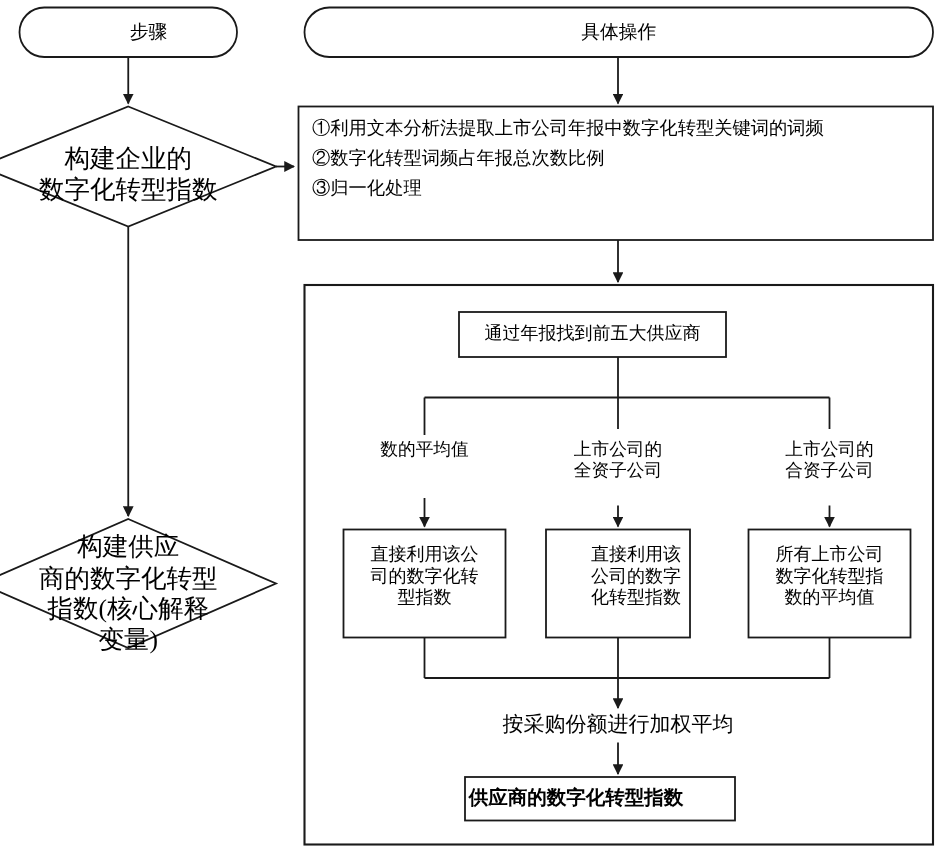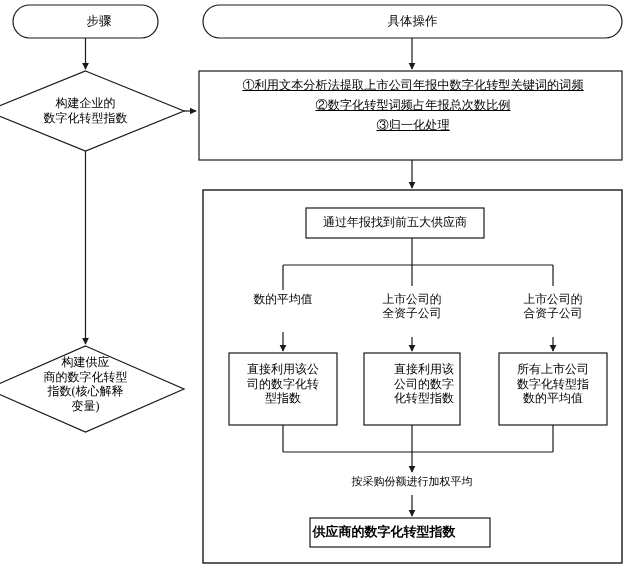--- a/index.html
+++ b/index.html
@@ -41,30 +41,29 @@
   
   .lbl {
     position: absolute;
     text-align: center;
     color: #000000;
     line-height: 1.22;
     white-space: pre-line;
     font-family: "Liberation Serif", "DejaVu Serif", serif;
   }
   .lbl-header { font-size: 12.5px; }
-  .lbl-diamond { font-size: 12px; }
+  .lbl-diamond { font-size: 17px; }
   .lbl-box { font-size: 12px; }
   .lbl-list {
-    text-align: center;
+    text-align: left;
     font-size: 12.2px;
     line-height: 1.62;
-    text-decoration: underline;
   }
   .lbl-branch { font-size: 11.8px; }
-  .lbl-plain { font-size: 11px; }
+  .lbl-plain { font-size: 14px; }
   .lbl-final { font-size: 13px; font-weight: bold; }
 </style>
 </head>
 <body>
 
 <div id="page">
 
   <svg class="layer" viewBox="0 0 632 571" xmlns="http://www.w3.org/2000/svg">
     <defs>
       <marker id="arrow" viewBox="0 0 10 10" refX="9" refY="5" markerWidth="6" markerHeight="6" orient="auto-start-reverse">

